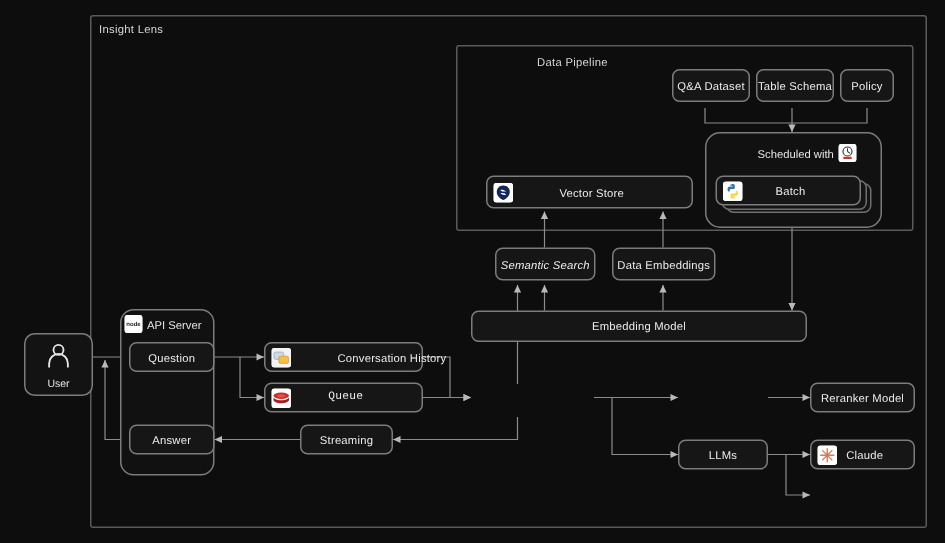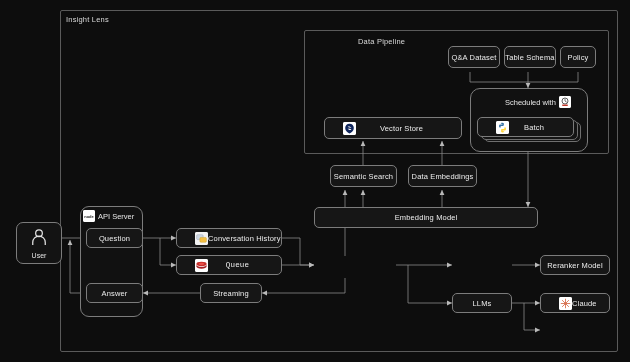--- a/index.html
+++ b/index.html
@@ -7,21 +7,21 @@
        font-family:"Liberation Sans","DejaVu Sans",sans-serif;
        color:#e8e8e8;-webkit-font-smoothing:antialiased;}
   #canvas{position:relative;width:630px;height:362px;background:#0d0d0d;}
 
   .frame{position:absolute;border:1px solid #5a5a5a;border-radius:2px;box-sizing:border-box;}
   .frame-label{position:absolute;font-size:7.5px;color:#d8d8d8;letter-spacing:.2px;white-space:nowrap;}
 
   .node{position:absolute;box-sizing:border-box;border:1px solid #7c7c7c;border-radius:5px;
         background:#161616;display:flex;align-items:center;justify-content:center;
         font-size:7.5px;color:#ececec;letter-spacing:.15px;white-space:nowrap;}
-  .node.withicon{justify-content:flex-start;padding-left:18px;}
+  .node.withicon{justify-content:flex-start;padding-left:4px;}
   .node.withicon .lbl{flex:1;text-align:center;padding-right:14px;}
 
   .grp{position:absolute;box-sizing:border-box;border:1px solid #7c7c7c;border-radius:9px;background:#111111;}
   .grp-label{position:absolute;font-size:7.5px;color:#e4e4e4;white-space:nowrap;display:flex;align-items:center;gap:3px;}
 
   .ico{width:13px;height:13px;border-radius:2px;background:#fff;flex:0 0 auto;
        display:flex;align-items:center;justify-content:center;overflow:hidden;}
   .ico svg{display:block;}
 
   .user-node{position:absolute;box-sizing:border-box;border:1px solid #7c7c7c;border-radius:7px;
@@ -125,21 +125,21 @@
     <span>API Server</span>
   </div>
 
   <div class="node" style="left:86px;top:228px;width:57px;height:20px;">
     <span>Question</span>
   </div>
   <div class="node" style="left:86px;top:283px;width:57px;height:20px;">
     <span>Answer</span>
   </div>
 
-  <div class="node withicon" style="left:176px;top:228px;width:106px;height:20px;">
+  <div class="node withicon" style="left:176px;top:228px;width:106px;height:20px;gap:31px;">
     <span class="ico">
       <svg width="13" height="13" viewBox="0 0 24 24">
         <rect width="24" height="24" fill="#f3f3f3"></rect>
         <rect x="3" y="5" width="12" height="9" rx="2" fill="#cfd8e3" stroke="#8fa0b5" stroke-width=".8"></rect>
         <rect x="9" y="10" width="12" height="9" rx="2" fill="#f5c045" stroke="#c79a20" stroke-width=".8"></rect>
       </svg>
     </span>
     <span class="lbl">Conversation History</span>
   </div>
 
@@ -201,21 +201,21 @@
       <svg width="13" height="13" viewBox="0 0 24 24">
         <rect width="24" height="24" fill="#ffffff"></rect>
         <path d="M12 3 C7 3 4 6.5 4 11 c0 4.5 3.5 8 8 10 c4.5-2 8-5.5 8-10 C20 6.5 17 3 12 3z" fill="#10265c"></path>
         <path d="M8.5 8.5 c3.5-1 6 0.5 7 2.5 c-2.5-1-5 0.5-7-2.5z" fill="#ffffff"></path>
         <path d="M15.5 14.5 c-3.5 1-6-0.5-7-2.5 c2.5 1 5-0.5 7 2.5z" fill="#ffffff"></path>
       </svg>
     </span>
     <span class="lbl">Vector Store</span>
   </div>
 
-  <div class="node" style="left:330px;top:165px;width:67px;height:22px;">
+  <div class="node" style="left:330px;top:165px;width:67px;height:22px;font-style:italic;">
     <span>Semantic Search</span>
   </div>
   <div class="node" style="left:408px;top:165px;width:69px;height:22px;">
     <span>Data Embeddings</span>
   </div>
 
   <div class="node" style="left:314px;top:207px;width:224px;height:21px;">
     <span>Embedding Model</span>
   </div>
 

